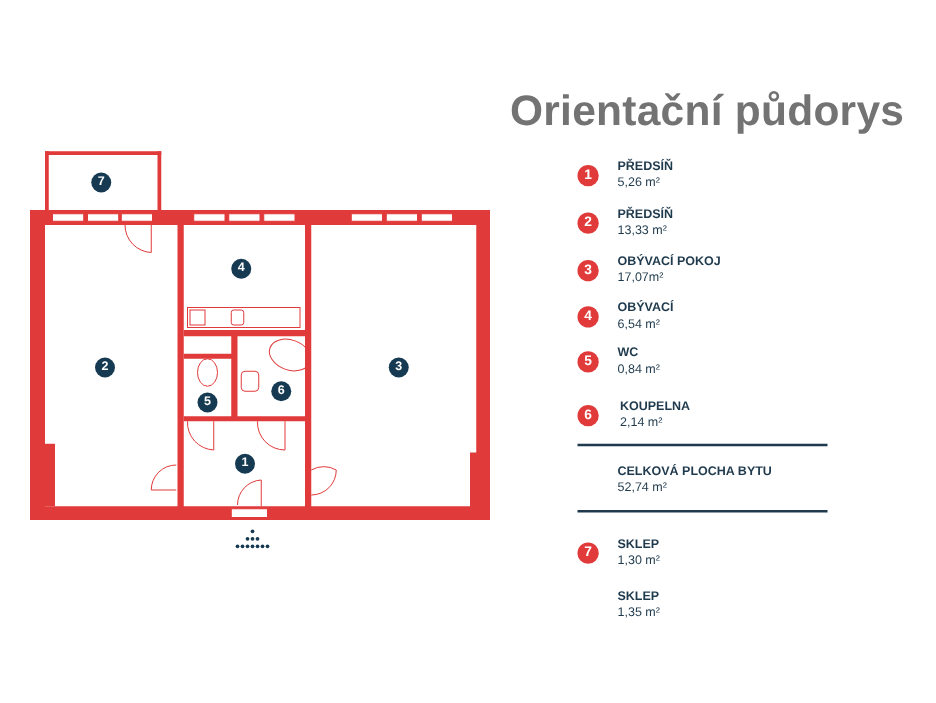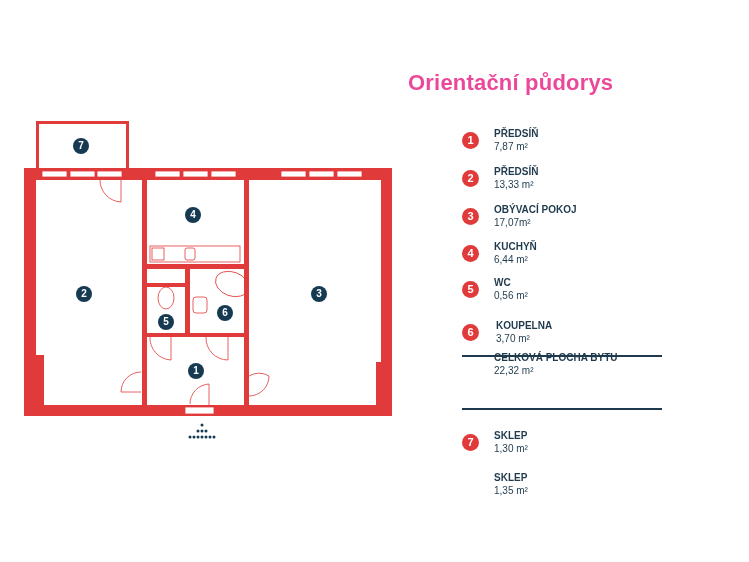--- a/index.html
+++ b/index.html
@@ -1,17 +1,17 @@
 <!DOCTYPE html>
 <html><head>
 <meta charset="utf-8">
 <style>
   html, body { margin:0; padding:0; background:#ffffff; }
   body { width:749px; height:562px; position:relative; overflow:hidden; font-family:"Liberation Sans", sans-serif; }
-  .title { position:absolute; left:408px; top:70px; font-size:22px; font-weight:bold; color:#ec4899; white-space:nowrap; letter-spacing:0.2px; }
+  .title { position:absolute; left:408px; top:70px; font-size:34px; font-weight:bold; color:#737373; white-space:nowrap; letter-spacing:0.2px; }
   .plan { position:absolute; left:0; top:0; }
   .legend-item { position:absolute; left:462px; width:220px; height:30px; }
   .badge { position:absolute; left:0; top:4px; width:17px; height:17px; border-radius:50%; background:#e13a3a; color:#fff; font-weight:bold; font-size:11px; line-height:17px; text-align:center; }
   .l-name { position:absolute; left:32px; top:0; font-size:10px; font-weight:bold; color:#1f3a4d; white-space:nowrap; }
   .l-area { position:absolute; left:32px; top:13px; font-size:10px; color:#1f3a4d; white-space:nowrap; }
   .divider { position:absolute; left:462px; width:200px; height:2px; background:#1f3a4d; }
   .room-badge { position:absolute; width:16px; height:16px; border-radius:50%; background:#163a52; color:#fff; font-weight:bold; font-size:10px; line-height:16px; text-align:center; }
 </style>
 </head>
 <body>
@@ -93,53 +93,53 @@
 <div class="room-badge" style="left:76px;top:286px">2</div>
 <div class="room-badge" style="left:311px;top:286px">3</div>
 <div class="room-badge" style="left:185px;top:207px">4</div>
 <div class="room-badge" style="left:158px;top:314px">5</div>
 <div class="room-badge" style="left:217px;top:305px">6</div>
 <div class="room-badge" style="left:73px;top:138px">7</div>
 
 <div class="legend-item" style="top:128px">
   <div class="badge">1</div>
   <div class="l-name">PŘEDSÍŇ</div>
-  <div class="l-area">7,87 m²</div>
+  <div class="l-area">5,26 m²</div>
 </div>
 <div class="legend-item" style="top:166px">
   <div class="badge">2</div>
   <div class="l-name">PŘEDSÍŇ</div>
   <div class="l-area">13,33 m²</div>
 </div>
 <div class="legend-item" style="top:204px">
   <div class="badge">3</div>
   <div class="l-name">OBÝVACÍ POKOJ</div>
   <div class="l-area">17,07m²</div>
 </div>
 <div class="legend-item" style="top:241px">
   <div class="badge">4</div>
-  <div class="l-name">KUCHYŇ</div>
-  <div class="l-area">6,44 m²</div>
+  <div class="l-name">OBÝVACÍ</div>
+  <div class="l-area">6,54 m²</div>
 </div>
 <div class="legend-item" style="top:277px">
   <div class="badge">5</div>
   <div class="l-name">WC</div>
-  <div class="l-area">0,56 m²</div>
+  <div class="l-area">0,84 m²</div>
 </div>
 <div class="legend-item" style="top:320px">
   <div class="badge">6</div>
   <div class="l-name" style="left:34px">KOUPELNA</div>
-  <div class="l-area" style="left:34px">3,70 m²</div>
+  <div class="l-area" style="left:34px">2,14 m²</div>
 </div>
 
 <div class="divider" style="top:355px"></div>
 
-<div class="legend-item" style="top:352px">
+<div class="legend-item" style="top:372px">
   <div class="l-name">CELKOVÁ PLOCHA BYTU</div>
-  <div class="l-area">22,32 m²</div>
+  <div class="l-area">52,74 m²</div>
 </div>
 
 <div class="divider" style="top:408px"></div>
 
 <div class="legend-item" style="top:430px">
   <div class="badge">7</div>
   <div class="l-name">SKLEP</div>
   <div class="l-area">1,30 m²</div>
 </div>
 <div class="legend-item" style="top:472px">

